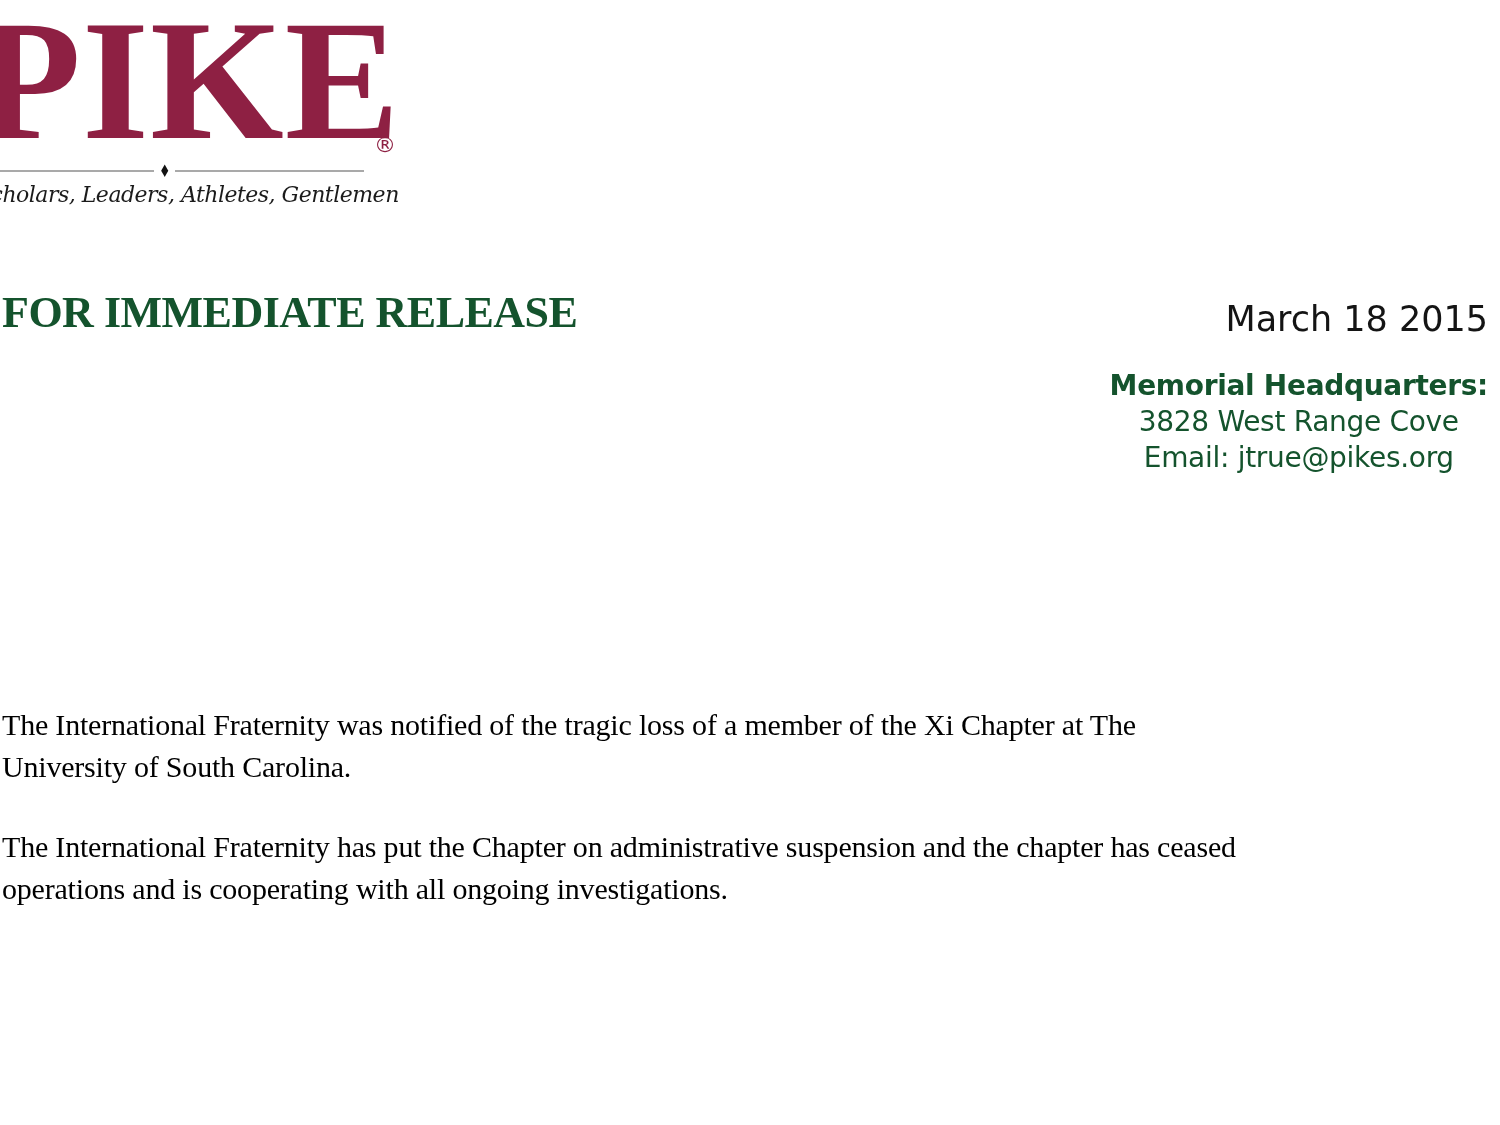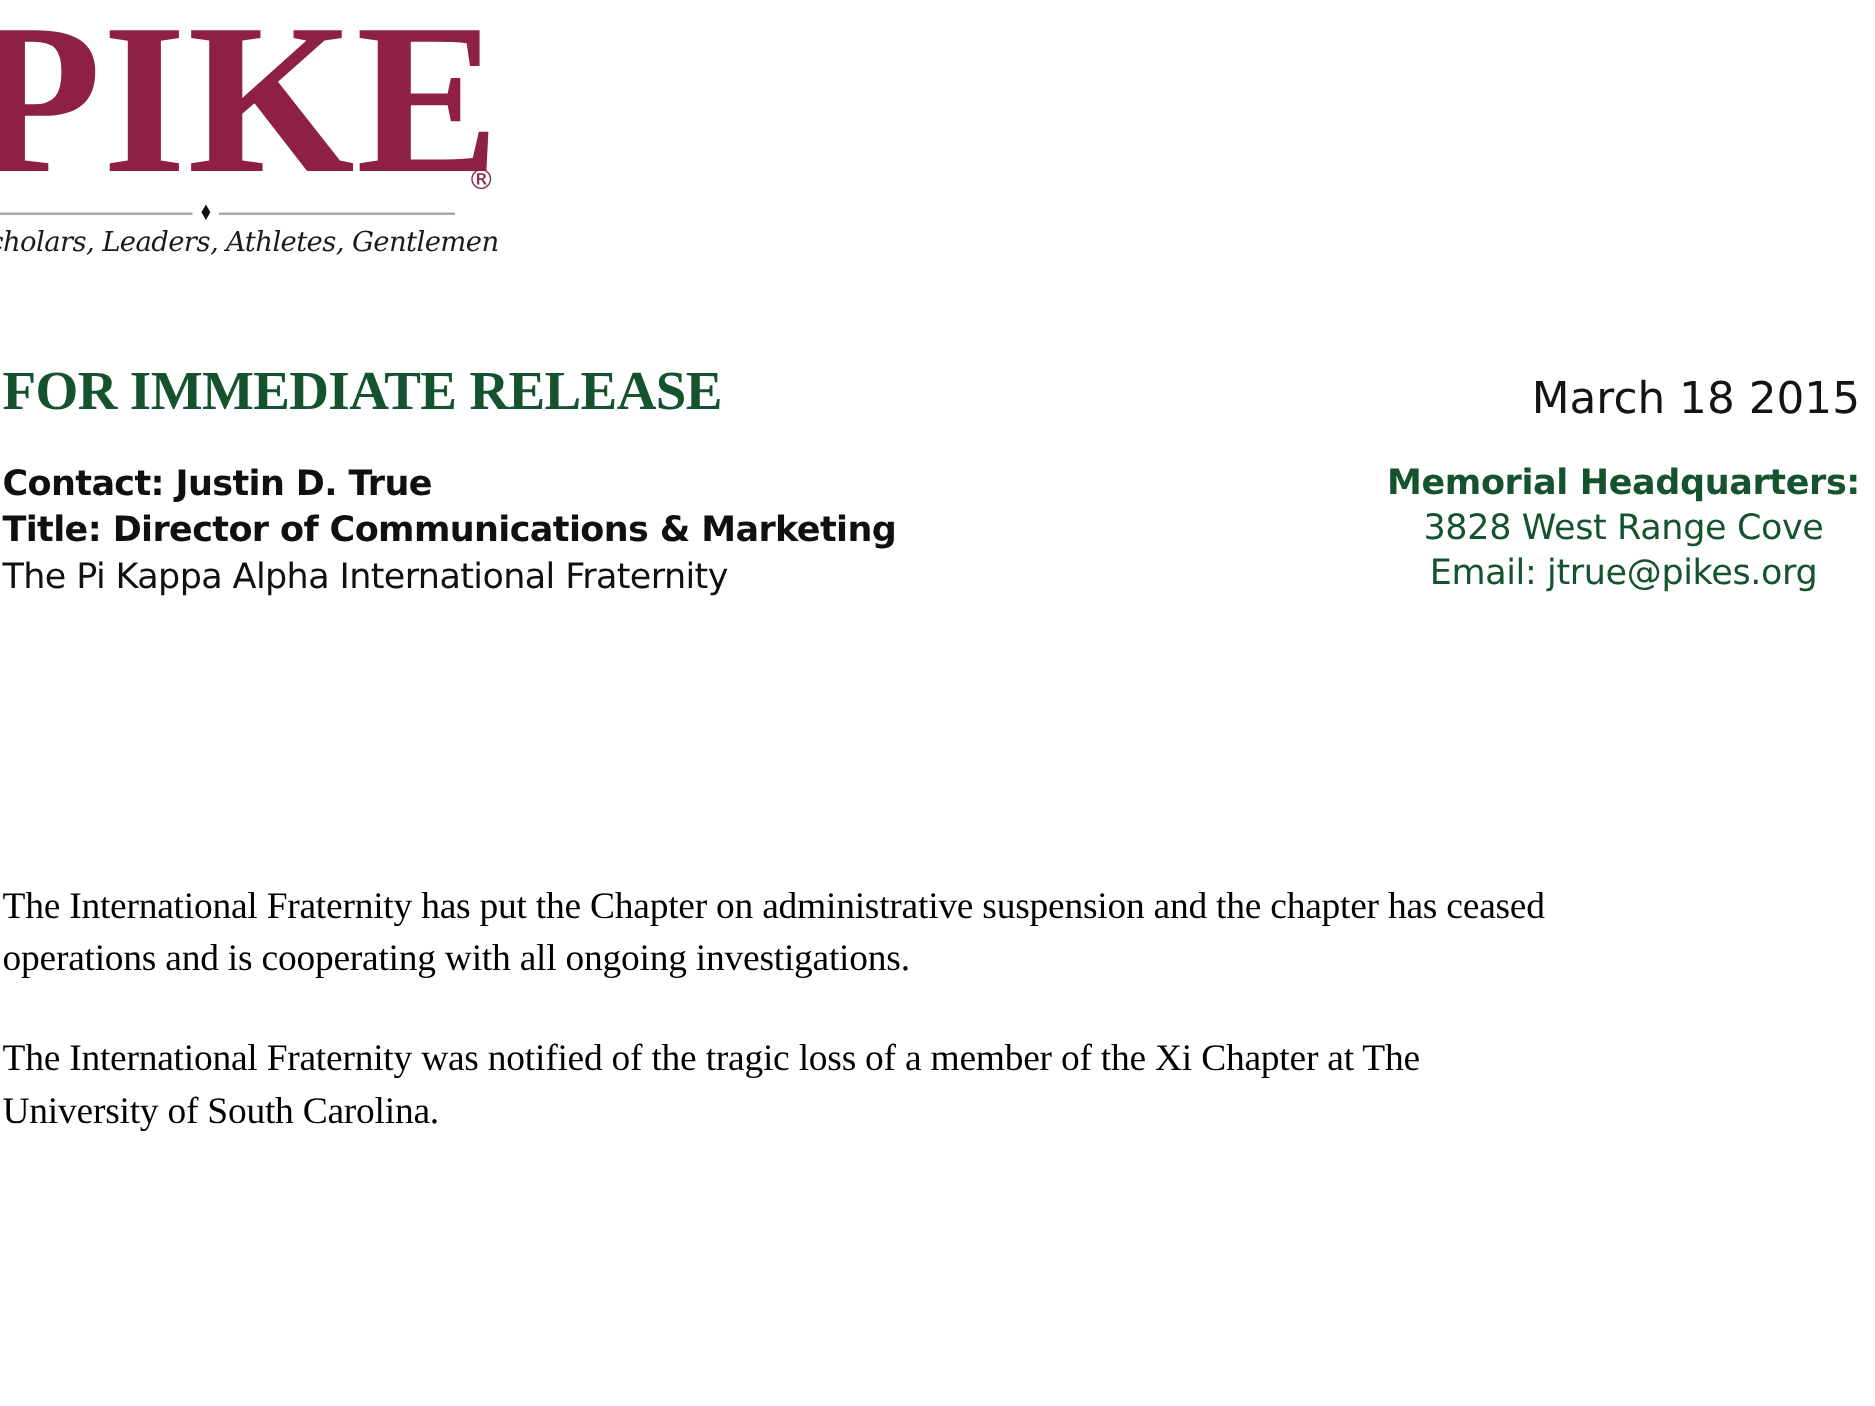--- a/index.html
+++ b/index.html
@@ -117,33 +117,28 @@
     <span class="seg s1"></span>
     <span class="diamond">♦</span>
     <span class="seg s2"></span>
   </div>
 
   <div class="tagline">Scholars, Leaders, Athletes, Gentlemen</div>
 
   <div class="release-label">FOR IMMEDIATE RELEASE</div>
   <div class="release-date">March 18 2015</div>
 
-  <div class="contact-block">
-    <div class="b">Contact: Justin D. True</div>
-    <div class="b">Title: Director of Communications &amp; Marketing</div>
-    <div>The Pi Kappa Alpha International Fraternity</div>
-  </div>
 
   <div class="hq-block">
     <div class="b">Memorial Headquarters:</div>
     <div>3828 West Range Cove</div>
     <div>Email: jtrue@pikes.org</div>
   </div>
 
 
   <div class="body-copy">
+    <p>The International Fraternity was notified of the tragic loss of a member of the Xi Chapter at The
+University of South Carolina.</p>
     <p>The International Fraternity has put the Chapter on administrative suspension and the chapter has ceased
 operations and is cooperating with all ongoing investigations.</p>
-    <p>The International Fraternity was notified of the tragic loss of a member of the Xi Chapter at The
-University of South Carolina.</p>
   </div>
 
 </div>
 
 </body></html>

